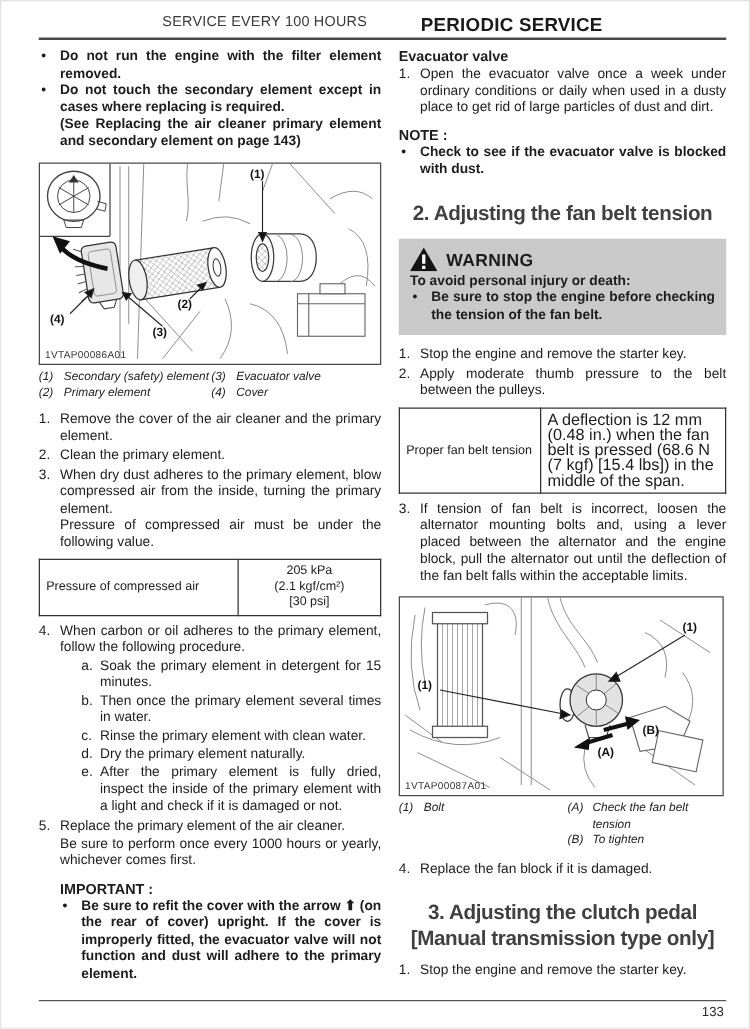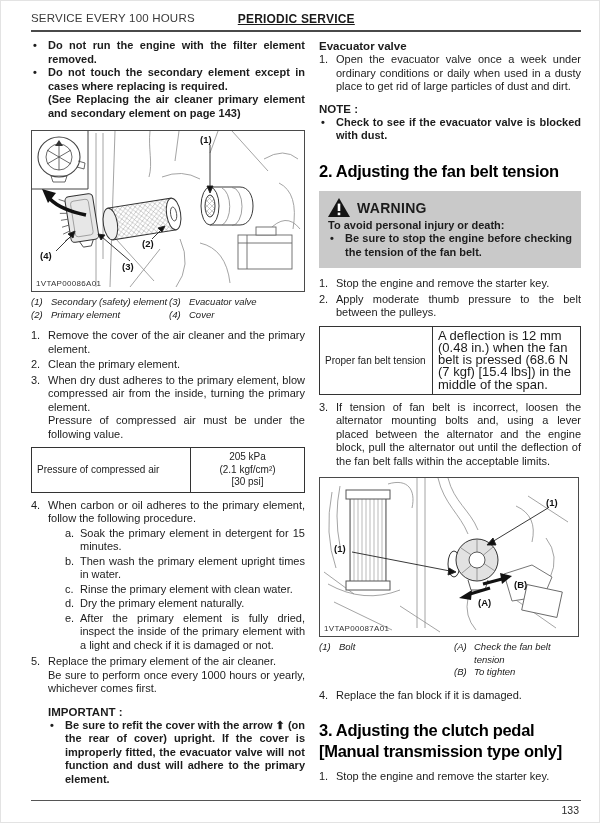--- a/index.html
+++ b/index.html
@@ -1,22 +1,22 @@
 <!DOCTYPE html>
 <html><head>
 <meta charset="utf-8">
 <style>
   html,body{margin:0;padding:0;background:#fff;}
   .page{position:relative;width:600px;height:823px;background:#fff;overflow:hidden;
         font-family:"Liberation Sans",sans-serif;color:#1c1c1c;box-sizing:border-box;
         border:1px solid #e3e3e3;}
   
-  .header{position:absolute;top:11px;left:30px;width:550px;display:flex;justify-content:flex-start;gap:43px;}
+  .header{position:absolute;top:11px;left:30px;width:550px;display:flex;justify-content:center;gap:43px;}
   .header .hl{font-size:11.5px;color:#3a3a3a;letter-spacing:.2px;}
-  .header .hr{font-size:12px;font-weight:bold;color:#1a1a1a;letter-spacing:.2px;text-decoration:underline;}
+  .header .hr{font-size:15px;font-weight:bold;color:#1a1a1a;letter-spacing:.2px;}
   .hrule{position:absolute;top:29px;left:30px;width:550px;border-top:2px solid #4a4a4a;}
   .frule{position:absolute;top:799px;left:30px;width:550px;border-top:1px solid #555;}
   .fl{position:absolute;top:840px;left:30px;font-size:9.5px;color:#2a2a2a;}
   .fp{position:absolute;top:803px;right:20px;font-size:10.5px;color:#2a2a2a;}
   
   .colL{position:absolute;left:30px;top:38px;width:274px;}
   .colR{position:absolute;left:318px;top:38px;width:262px;}
   
   .bullet{display:flex;font-size:11px;line-height:13.5px;}
   .bullet .m{width:15px;flex:none;padding-left:2px;}
@@ -45,21 +45,21 @@
   .caprow .cl{flex:1;}
   
   table.spec{border-collapse:collapse;width:100%;margin:6px 0 6px 0;}
   table.spec td{border:1px solid #333;}
   .pt-label{width:148px;font-size:10px;padding:4px 5px;vertical-align:middle;}
   .pt-val{font-size:10px;line-height:12.5px;text-align:center;padding:3px 2px;vertical-align:middle;}
   .ft-label{width:102px;font-size:10px;padding:4px 5px;vertical-align:middle;}
   .ft-val{font-size:13px;line-height:12.3px;padding:3px 5px;vertical-align:middle;}
   
   .h-small{font-size:11.5px;font-weight:bold;line-height:14px;}
-  .h-big{font-size:16.5px;font-weight:bold;line-height:21px;letter-spacing:-.3px;color:#000000;}
+  .h-big{font-size:16.5px;font-weight:bold;line-height:21px;letter-spacing:-.3px;color:#404040;text-align:center;}
   
   .warnbox{background:#c9c9c9;padding:7px 9px 9px 9px;margin-top:9px;}
   .warnhead{display:flex;align-items:flex-end;}
   .warntitle{font-size:14px;font-weight:bold;margin-left:7px;letter-spacing:.3px;line-height:17px;}
   .warnintro{font-size:11px;font-weight:bold;line-height:13.5px;margin-top:2px;}
   .impt{margin-top:9px;margin-left:17px;}
   .note{margin-top:8px;}.gap8{height:8px;}.gap9{height:9px;}
   .gap10{height:10px;}.gap16{height:16px;}.gap18{height:18px;}
 </style>
 </head>
@@ -222,21 +222,21 @@
         <span class="n">4.</span>
       <div class="t">
         <div>When carbon or oil adheres to the primary element, follow the following procedure.</div>
         <div class="subs">
           <div class="sub">
               <span class="n">a.</span>
               <div class="t">Soak the primary element in detergent for 15 minutes.</div>
             </div>
           <div class="sub">
               <span class="n">b.</span>
-              <div class="t">Then wash the primary element upright times in water.</div>
+              <div class="t">Then once the primary element several times in water.</div>
             </div>
           <div class="sub">
               <span class="n">c.</span>
               <div class="t">Rinse the primary element with clean water.</div>
             </div>
           <div class="sub">
               <span class="n">d.</span>
               <div class="t">Dry the primary element naturally.</div>
             </div>
           <div class="sub">

